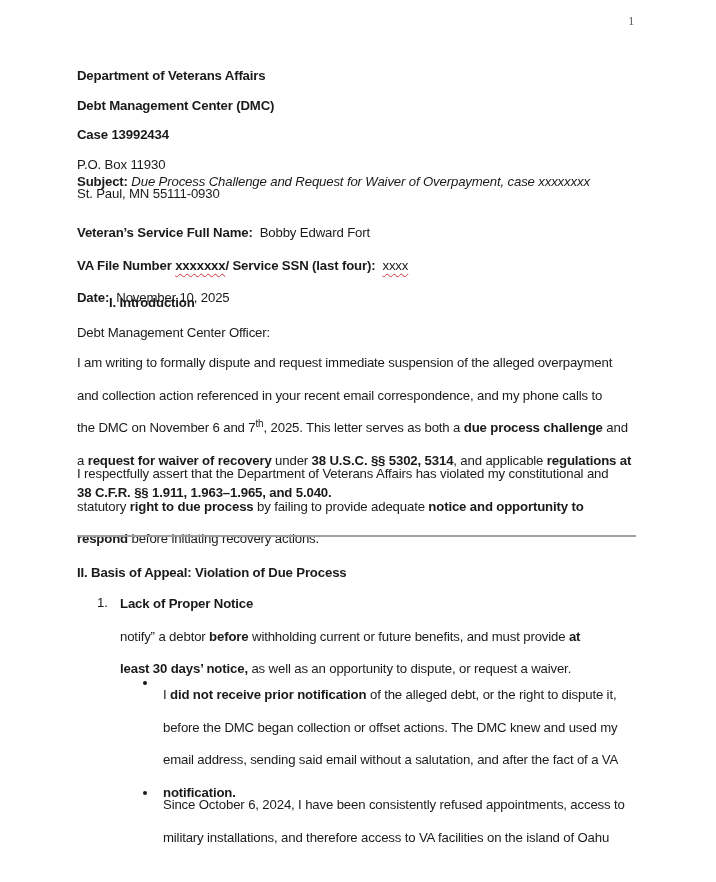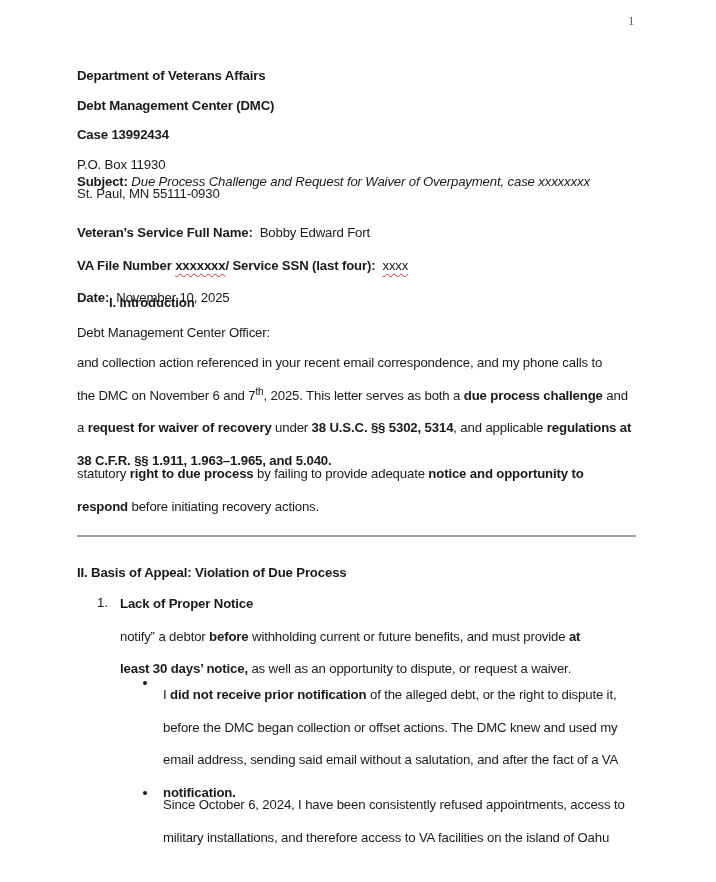--- a/index.html
+++ b/index.html
@@ -64,27 +64,29 @@
   </div>
 </div>
 
 <div class="abs line" style="left:77px; top:282px;padding-left:32px;">
   <b>I.  Introduction</b>
 </div>
 
 <div class="abs line" style="left:77px; top:312px;">Debt Management Center Officer:</div>
 
 <div class="abs para" style="left:77px; top:341px; width:570px;">
+  <div class="line" style="line-height:20.5px;">I am writing to formally dispute and request immediate suspension of the alleged overpayment</div>
   <div class="line" style="line-height:20.5px;">and collection action referenced in your recent email correspondence, and my phone calls to</div>
   <div class="line" style="line-height:20.5px;"><span>the DMC on November 6 and 7</span><sup>th</sup><span>, 2025.  This letter serves as both a </span><b>due process challenge</b><span> and</span></div>
   <div class="line" style="line-height:20.5px;"><span>a </span><b>request for waiver of recovery</b><span> under </span><b>38 U.S.C. §§ 5302, 5314</b><span>, and applicable </span><b>regulations at</b></div>
   <div class="line" style="line-height:20.5px;"><b>38 C.F.R. §§ 1.911, 1.963–1.965, and 5.040</b><b>.</b></div>
 </div>
 
 <div class="abs para" style="left:77px; top:452px; width:570px;">
+  <div class="line" style="line-height:20.5px;">I respectfully assert that the Department of Veterans Affairs has violated my constitutional and</div>
   <div class="line" style="line-height:20.5px;"><span>statutory </span><b>right to due process</b><span> by failing to provide adequate </span><b>notice and opportunity to</b></div>
   <div class="line" style="line-height:20.5px;"><b>respond</b><span> before initiating recovery actions.</span></div>
 </div>
 
 <div class="rule"></div>
 
 <div class="abs line" style="left:77px; top:552px;">
   <b>II.  Basis of Appeal:  Violation of Due Process</b>
 </div>
 

